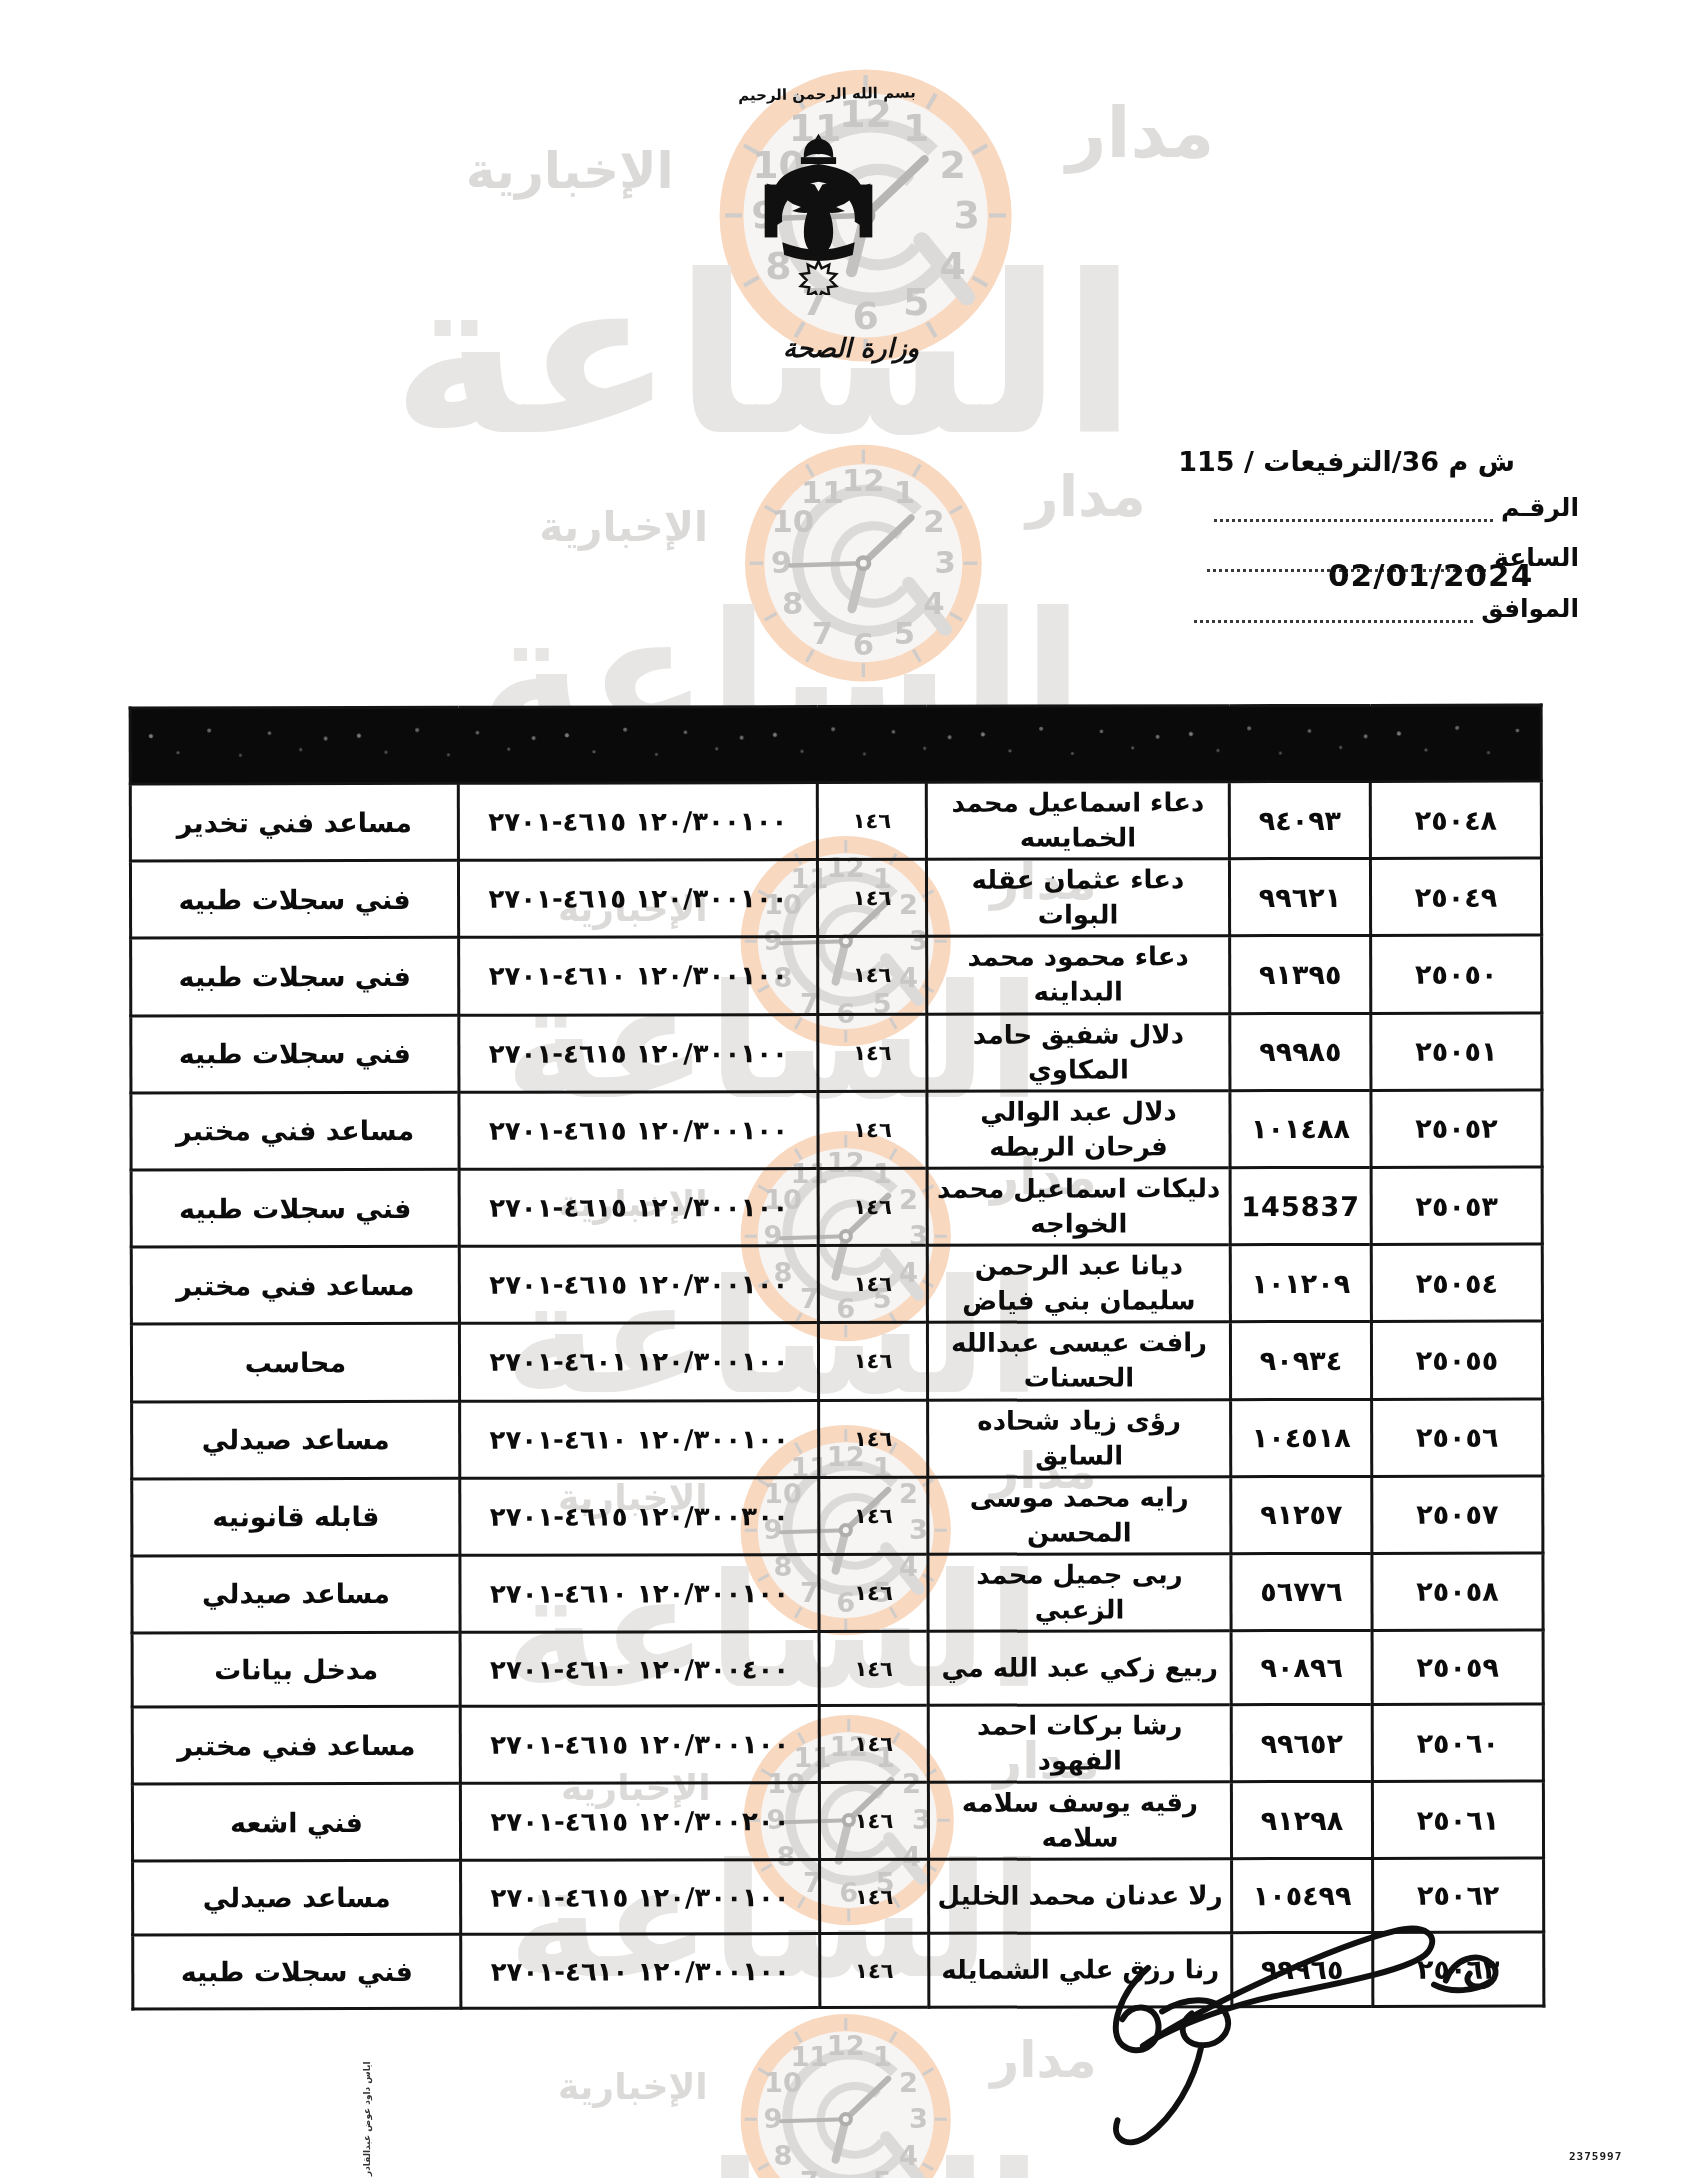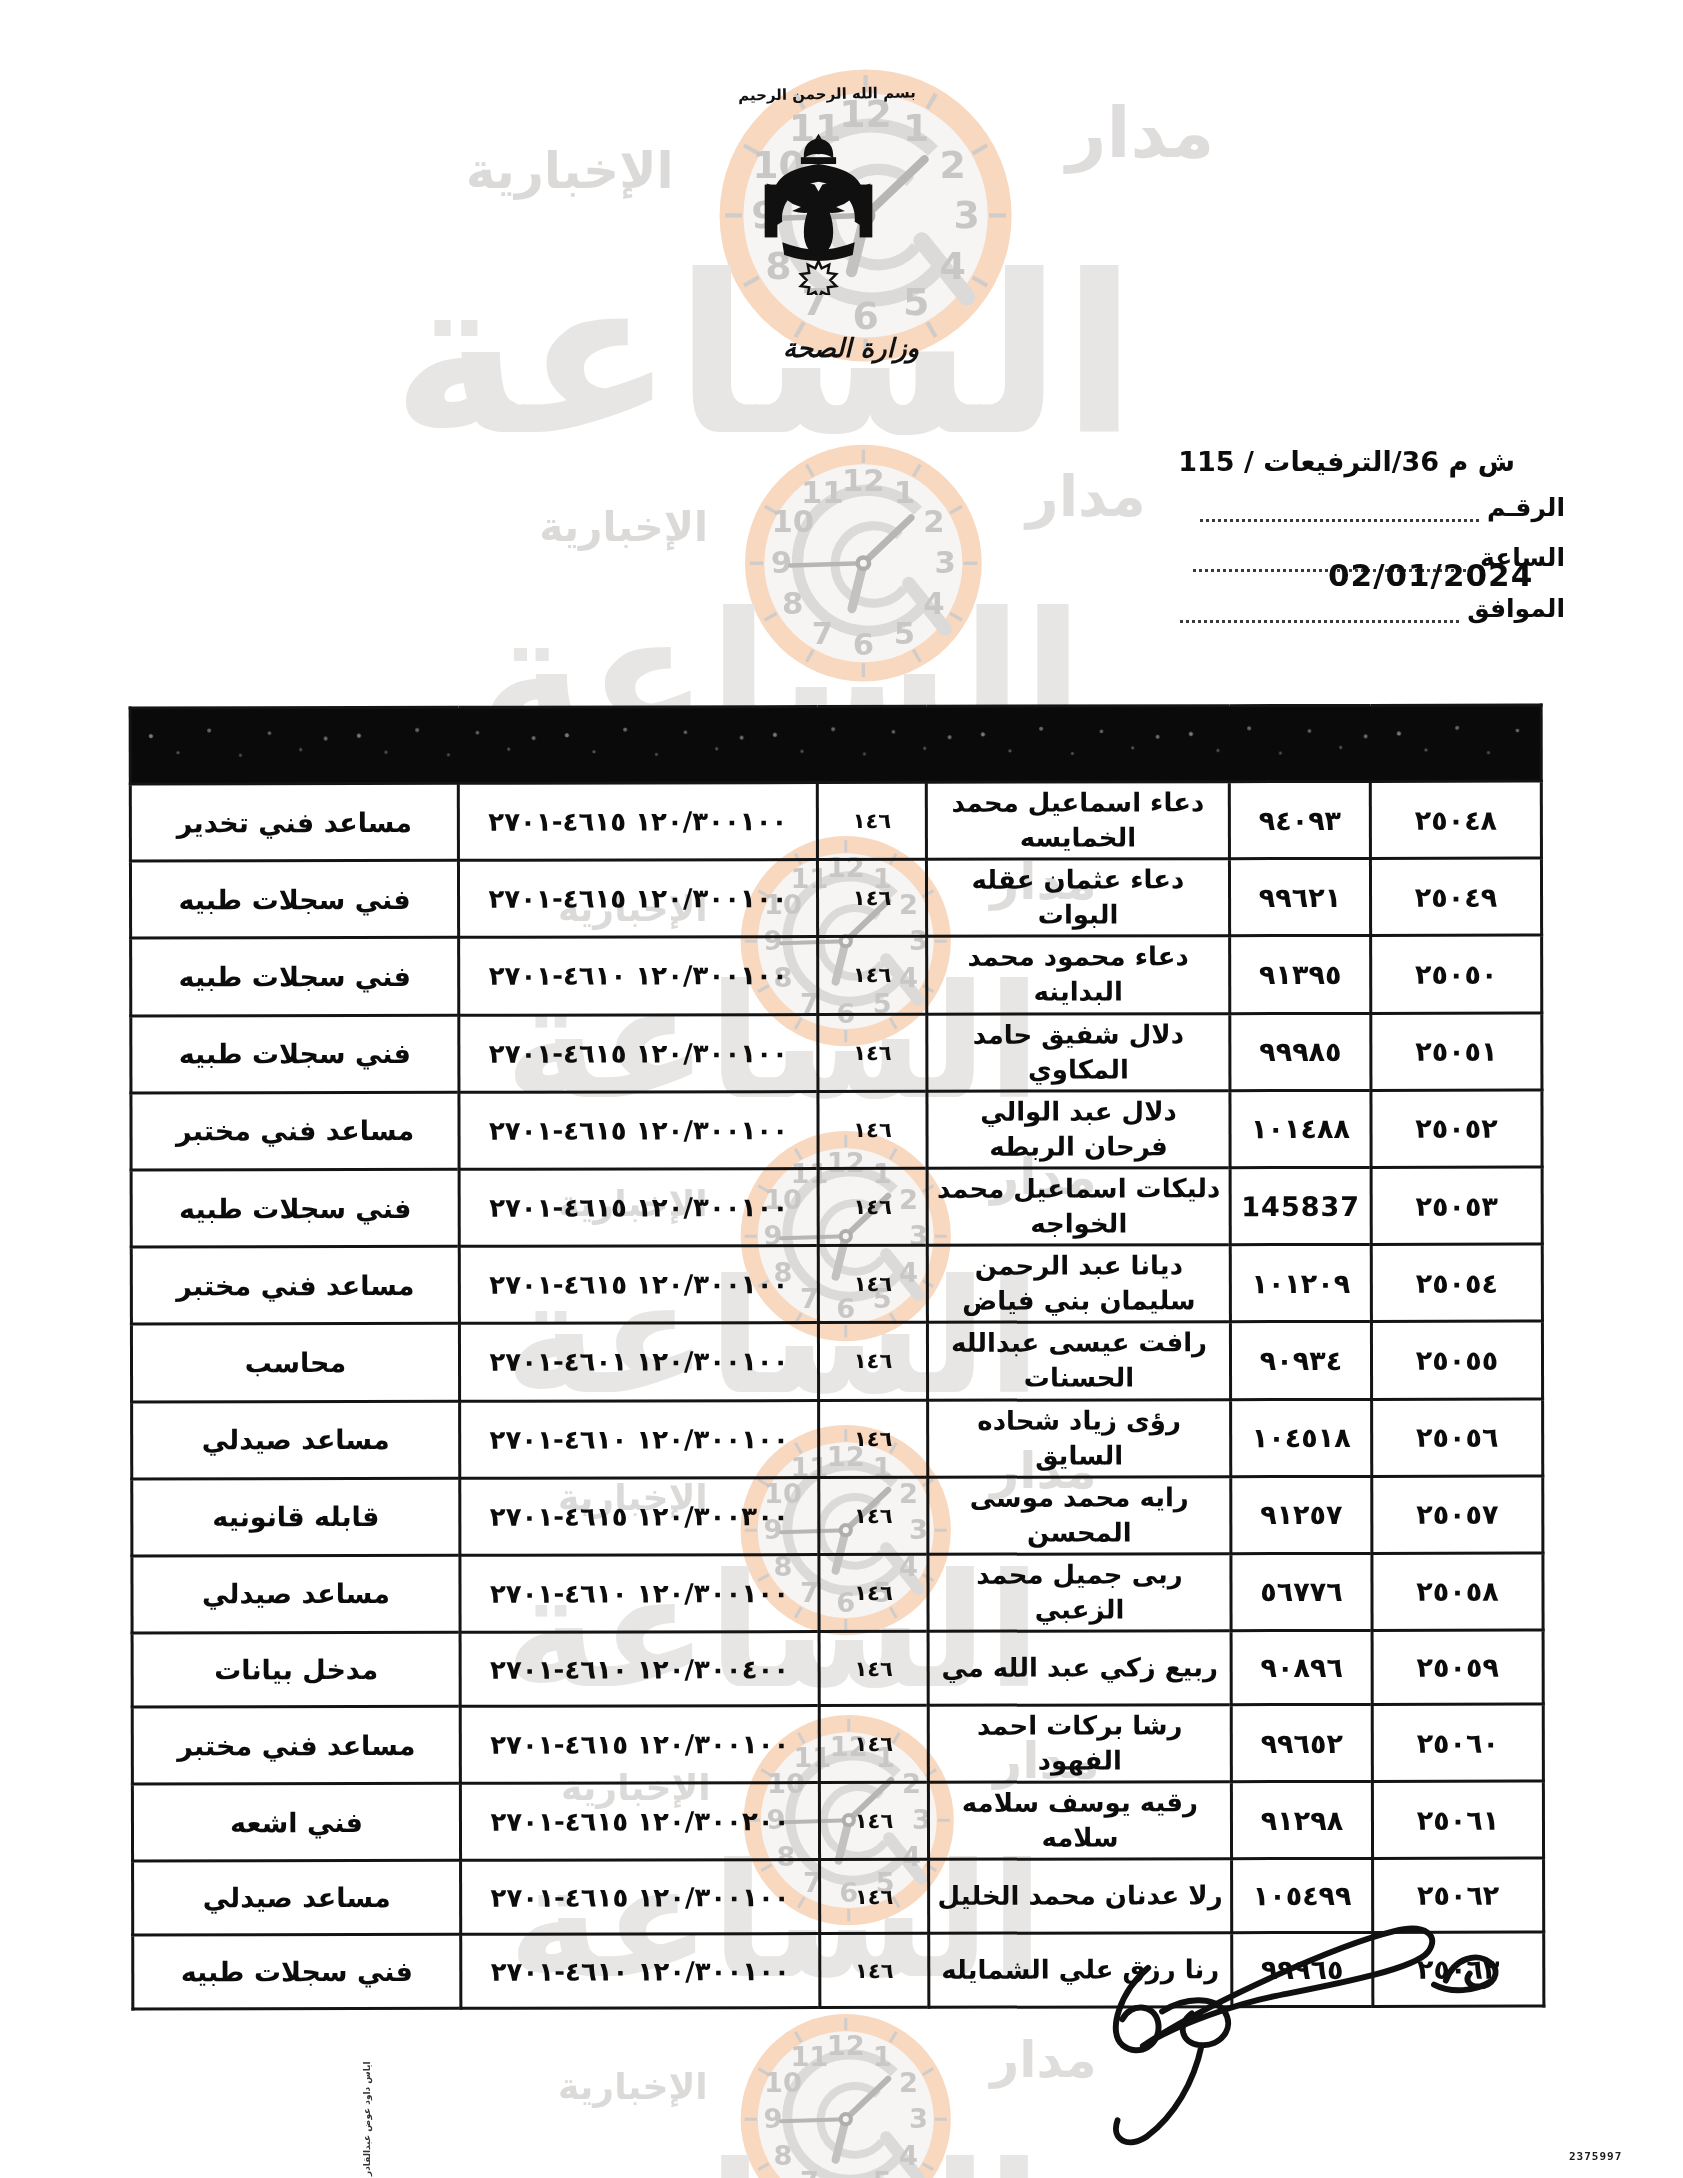--- a/index.html
+++ b/index.html
@@ -18,21 +18,21 @@
   .wm .saa{position:absolute; left:-54px; top:127px; font-size:166px; font-weight:bold; color:#e8e6e4; letter-spacing:-5px; white-space:nowrap;}
 
   
   .content{position:absolute; inset:0; z-index:1;}
 
   .bismillah{left:733px; top:85px; width:188px; text-align:center;
     font-size:15px; font-weight:bold; transform:rotate(-1deg); color:#111;}
   .ministry{left:726px; top:333px; width:193px; text-align:right;
     font-size:26px; font-weight:bold; font-style:italic; color:#111;}
   .refno{right:168px; top:446px; font-size:27px; font-weight:bold; direction:rtl; white-space:nowrap;}
-  .refline{position:absolute; right:118px; display:flex; direction:rtl; align-items:flex-end; gap:8px;
+  .refline{position:absolute; right:104px; display:flex; direction:rtl; align-items:flex-end; gap:8px;
     font-size:25px; font-weight:bold;}
   .refline .dots{width:279px; border-bottom:3px dotted #3a3a3a; height:24px;}
   .dateval{left:1328px; top:557px; font-size:31px; font-weight:bold; letter-spacing:1px;}
 
   
   table.promo{
     position:absolute; left:130px; top:705px; width:1411px;
     border-collapse:collapse; table-layout:fixed; direction:rtl;
     transform:rotate(-0.12deg); background:transparent;
   }

